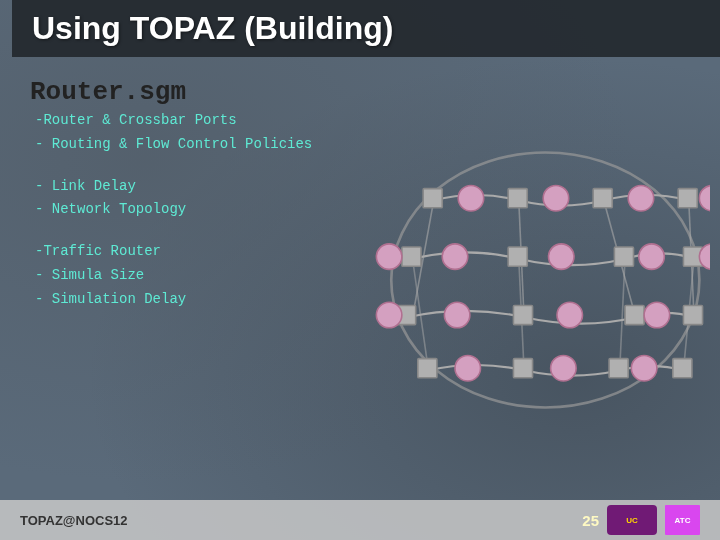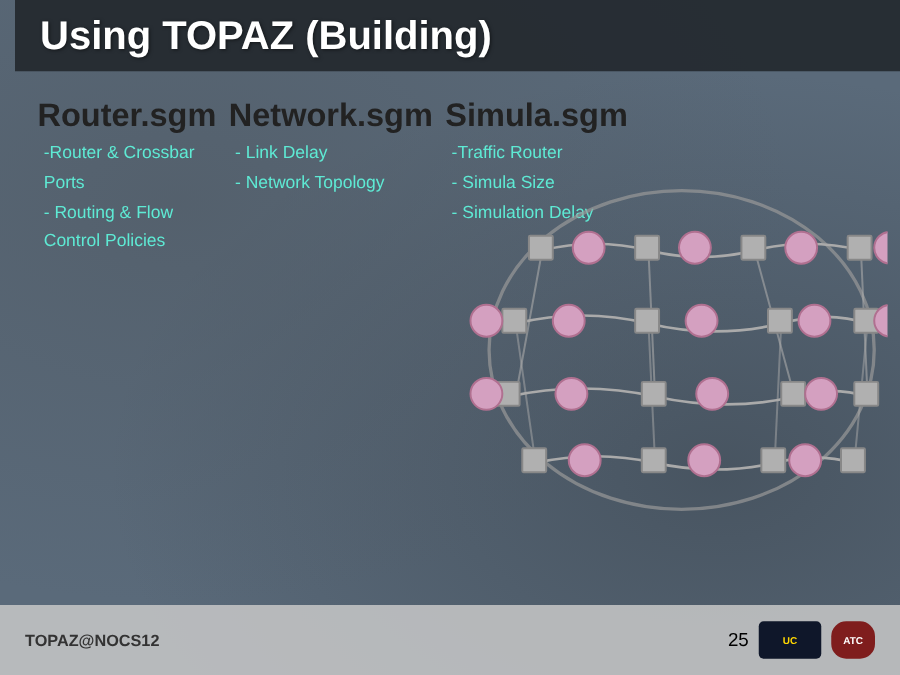--- a/index.html
+++ b/index.html
@@ -46,22 +46,23 @@
       display: flex;
       flex-direction: row;
       height: calc(540px - 55px - 40px);
       padding: 20px 30px;
     }
 
     .left-panel {
       width: 340px;
       flex-shrink: 0;
       display: flex;
-      flex-direction: row;
+      flex-direction: column;
       gap: 10px;
+      font-family: Liberation Mono, monospace;
     }
 
     .section-title {
       color: #222;
       font-size: 26px;
       font-weight: bold;
       margin-bottom: 2px;
     }
 
     .section-items {
@@ -89,63 +90,63 @@
       height: 340px;
     }
 
     .footer {
       position: absolute;
       bottom: 0;
       left: 0;
       right: 0;
       z-index: 2;
       background: rgba(200,200,200,0.85);
-      height: 56px;
+      height: 40px;
       display: flex;
       align-items: center;
       justify-content: space-between;
       padding: 4px 20px;
     }
 
     .footer-logo-text {
       font-size: 13px;
       font-weight: bold;
       color: #333;
     }
 
     .footer-page-num {
       font-size: 15px;
-      font-weight: normal;
-      color: #000000;
+      font-weight: bold;
+      color: #fef9c3;
     }
 
     .footer-right {
       display: flex;
       align-items: center;
       gap: 8px;
     }
 
     .uc-logo {
       width: 50px;
       height: 30px;
-      background: #0f172a;
+      background: #701a75;
       border-radius: 4px;
       display: flex;
       align-items: center;
       justify-content: center;
       color: #FFD700;
       font-size: 8px;
       font-weight: bold;
     }
 
     .atc-logo {
       width: 35px;
       height: 30px;
-      background: #7f1d1d;
-      border-radius: 12px;
+      background: #d946ef;
+      border-radius: 1px;
       display: flex;
       align-items: center;
       justify-content: center;
       color: #ffffff;
       font-size: 8px;
       font-weight: bold;
     }
   </style>
 </head>
 <body>
@@ -161,29 +162,27 @@
 
     <div class="section-block">
       <div class="section-title">Router.sgm</div>
       <div class="section-items">
         <div>-Router &amp; Crossbar Ports</div>
         <div>- Routing &amp; Flow Control Policies</div>
       </div>
     </div>
 
     <div class="section-block">
-      <div class="section-title">Network.sgm</div>
       <div class="section-items">
         <div>- Link Delay</div>
         <div>- Network Topology</div>
       </div>
     </div>
 
     <div class="section-block">
-      <div class="section-title">Simula.sgm</div>
       <div class="section-items">
         <div>-Traffic Router</div>
         <div>- Simula Size</div>
         <div>- Simulation Delay</div>
       </div>
     </div>
 
   </div>
 
   <div class="right-panel">

